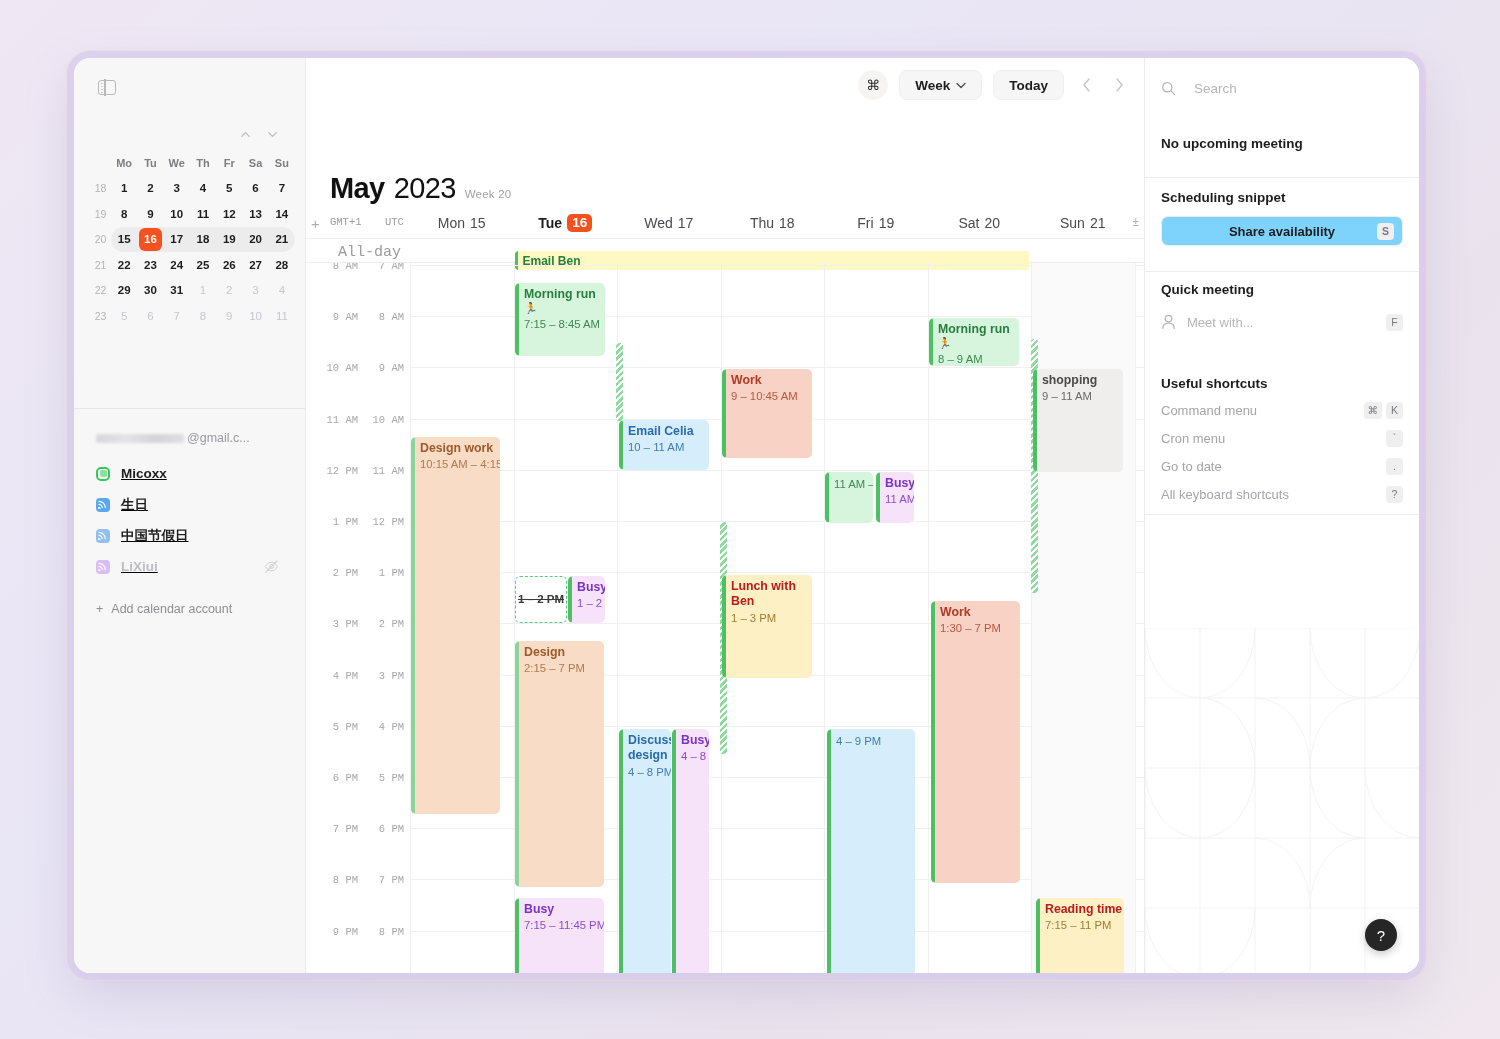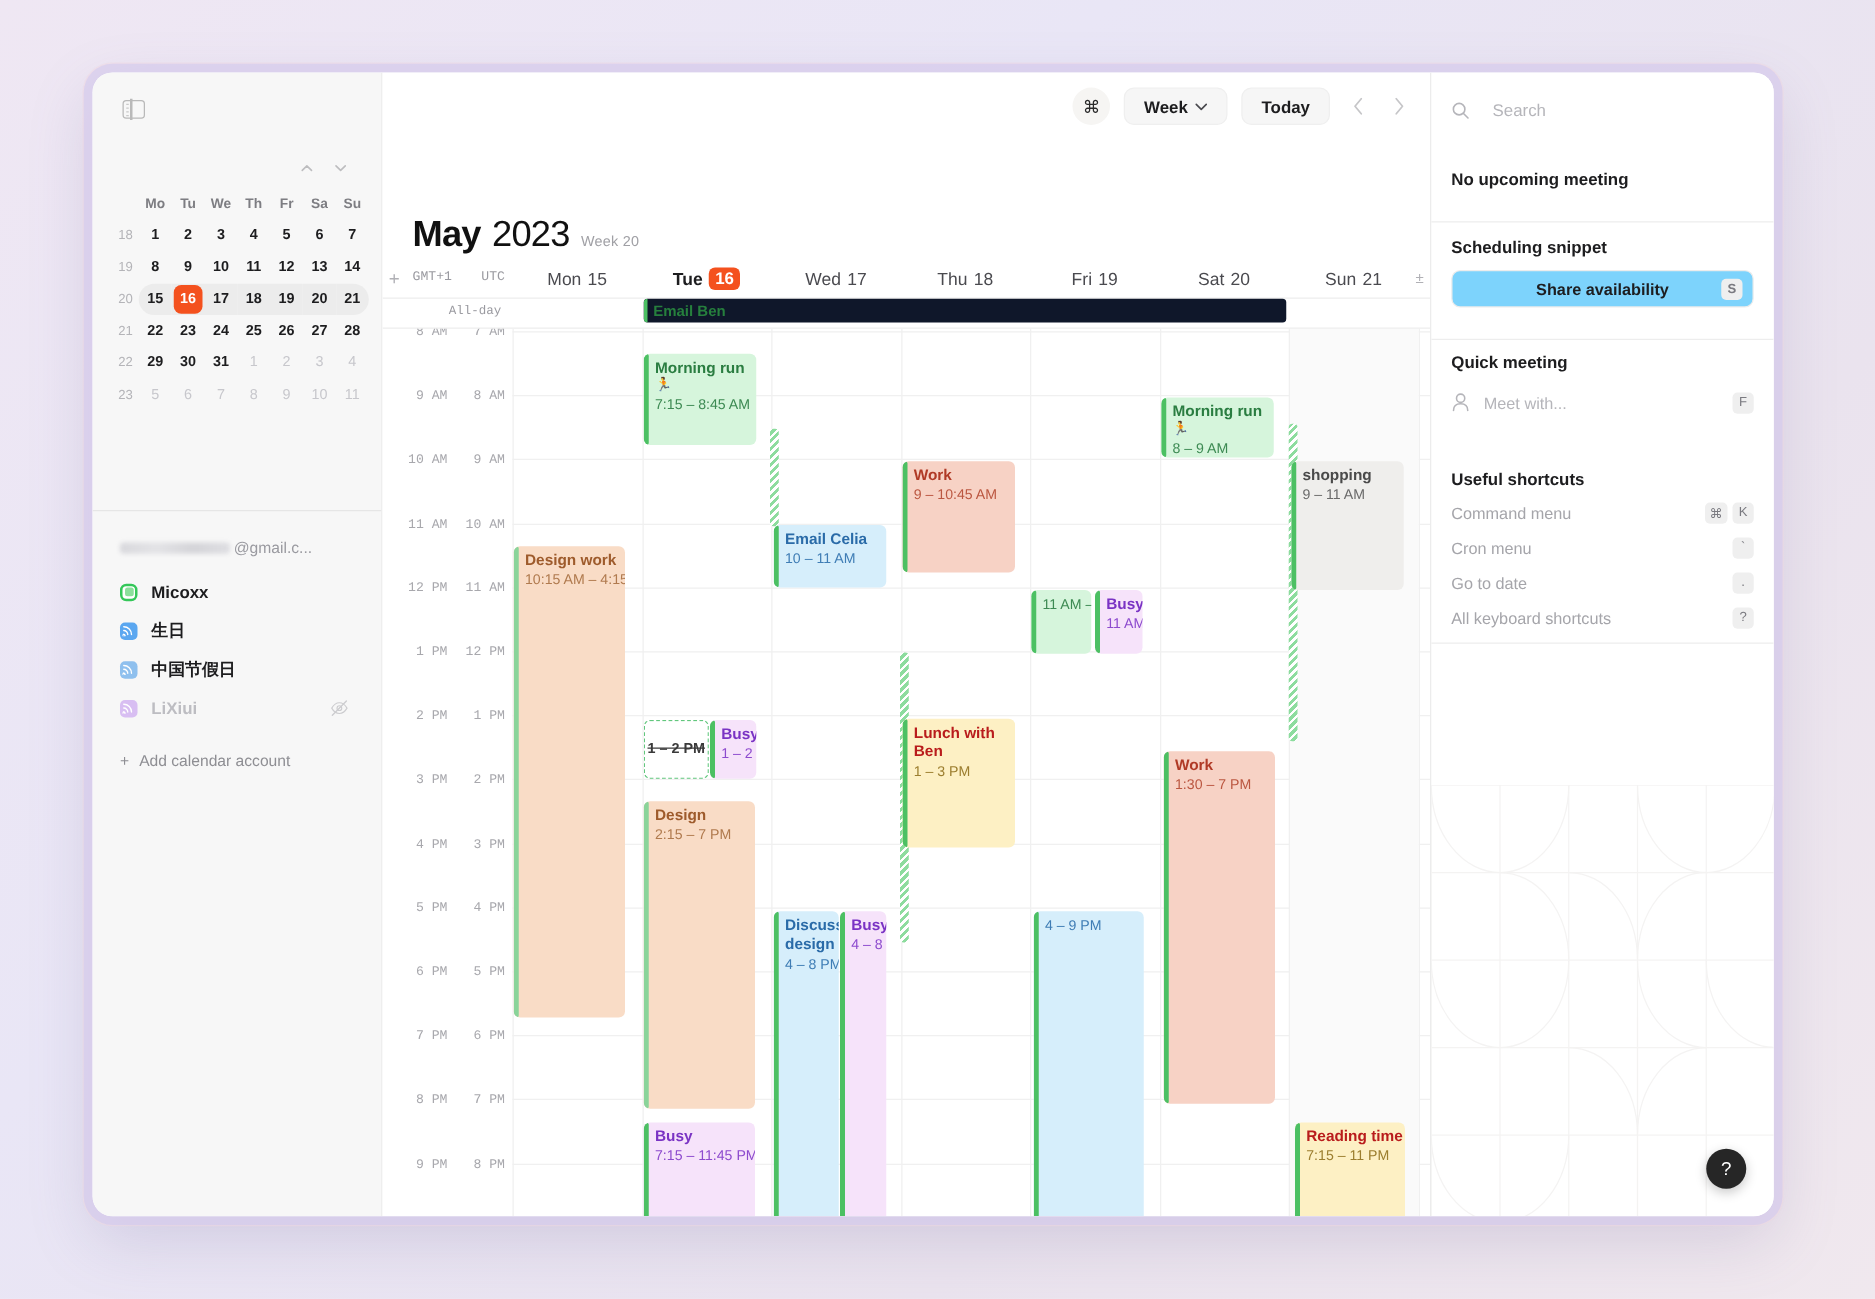--- a/index.html
+++ b/index.html
@@ -75,21 +75,21 @@
   }
   .acct {
     position: absolute; left: 22px; top: 373px;
     font-size: 12.5px; color: #9a9aa0; display: flex; align-items: center;
   }
   .acct .blur {
     display: inline-block; width: 88px; height: 9px; border-radius: 3px;
     background: linear-gradient(90deg,#d8d8dc,#e3e3e6,#d4d4d8,#dedee2);
     filter: blur(1.6px); margin-right: 3px;
   }
-  .cal-list { position: absolute; left: 22px; top: 400px; right: 12px; }
+  .cal-list { position: absolute; left: 22px; top: 400px; right: 12px; text-decoration: underline; }
   .cal-row {
     display: flex; align-items: center; height: 31px; cursor: pointer;
     position: relative;
   }
   .cal-dot {
     width: 14px; height: 14px; border-radius: 4px; margin-right: 11px;
     flex: 0 0 14px; position: relative;
   }
   .cal-dot.ring { background:#fff; border: 2.5px solid #34c759; border-radius:5px;}
   .cal-dot.ring::after{content:""; position:absolute; inset:1.5px; border-radius:2px; background:#8be09b;}
@@ -145,24 +145,24 @@
     background: #f4511e; color:#fff; border-radius: 5px; padding: 1px 5px 2px;
     font-weight: 700; font-size: 13.5px;
   }
 
   
   .allday {
     position: absolute; left: 0; right: 0; top: 180px; height: 25px;
     border-top: 1px solid #ededed; border-bottom: 1px solid #ededed;
   }
   .allday-label { position: absolute; left: 0; width: 104px; top: 5px; text-align: right; padding-right: 9px;
-    font-size: 10px; color:#9a9aa0; font-family:"Liberation Mono", monospace;}
+    font-size: 15px; color:#9a9aa0; font-family:"Liberation Mono", monospace;}
   .allday-ev {
-    position:absolute; top: 0; height: 19px; border-radius: 3px;
-    background:#0f172a; display:flex; align-items:center; padding-left: 8px;
+    position:absolute; top: 12px; height: 19px; border-radius: 3px;
+    background:#fef9c3; display:flex; align-items:center; padding-left: 8px;
     font-size: 12px; color:#267f3d; font-weight: 600; cursor: pointer; overflow:hidden;
   }
   .allday-ev::before { content:""; position:absolute; left:0; top:0; bottom:0; width:3px; background:#4cc063; border-radius:3px 0 0 3px;}
 
   
   .grid { position: absolute; left: 0; right: 0; top: 205px; bottom: 0; overflow: hidden; }
   .hr-line { position:absolute; left: 104px; right: 0; height: 1px; background: #f0f0f0; }
   .hr-lbl-a, .hr-lbl-b {
     position: absolute; font-size: 10.5px; color: #a8a8ad;
     font-family:"Liberation Mono", monospace; text-align: right;

